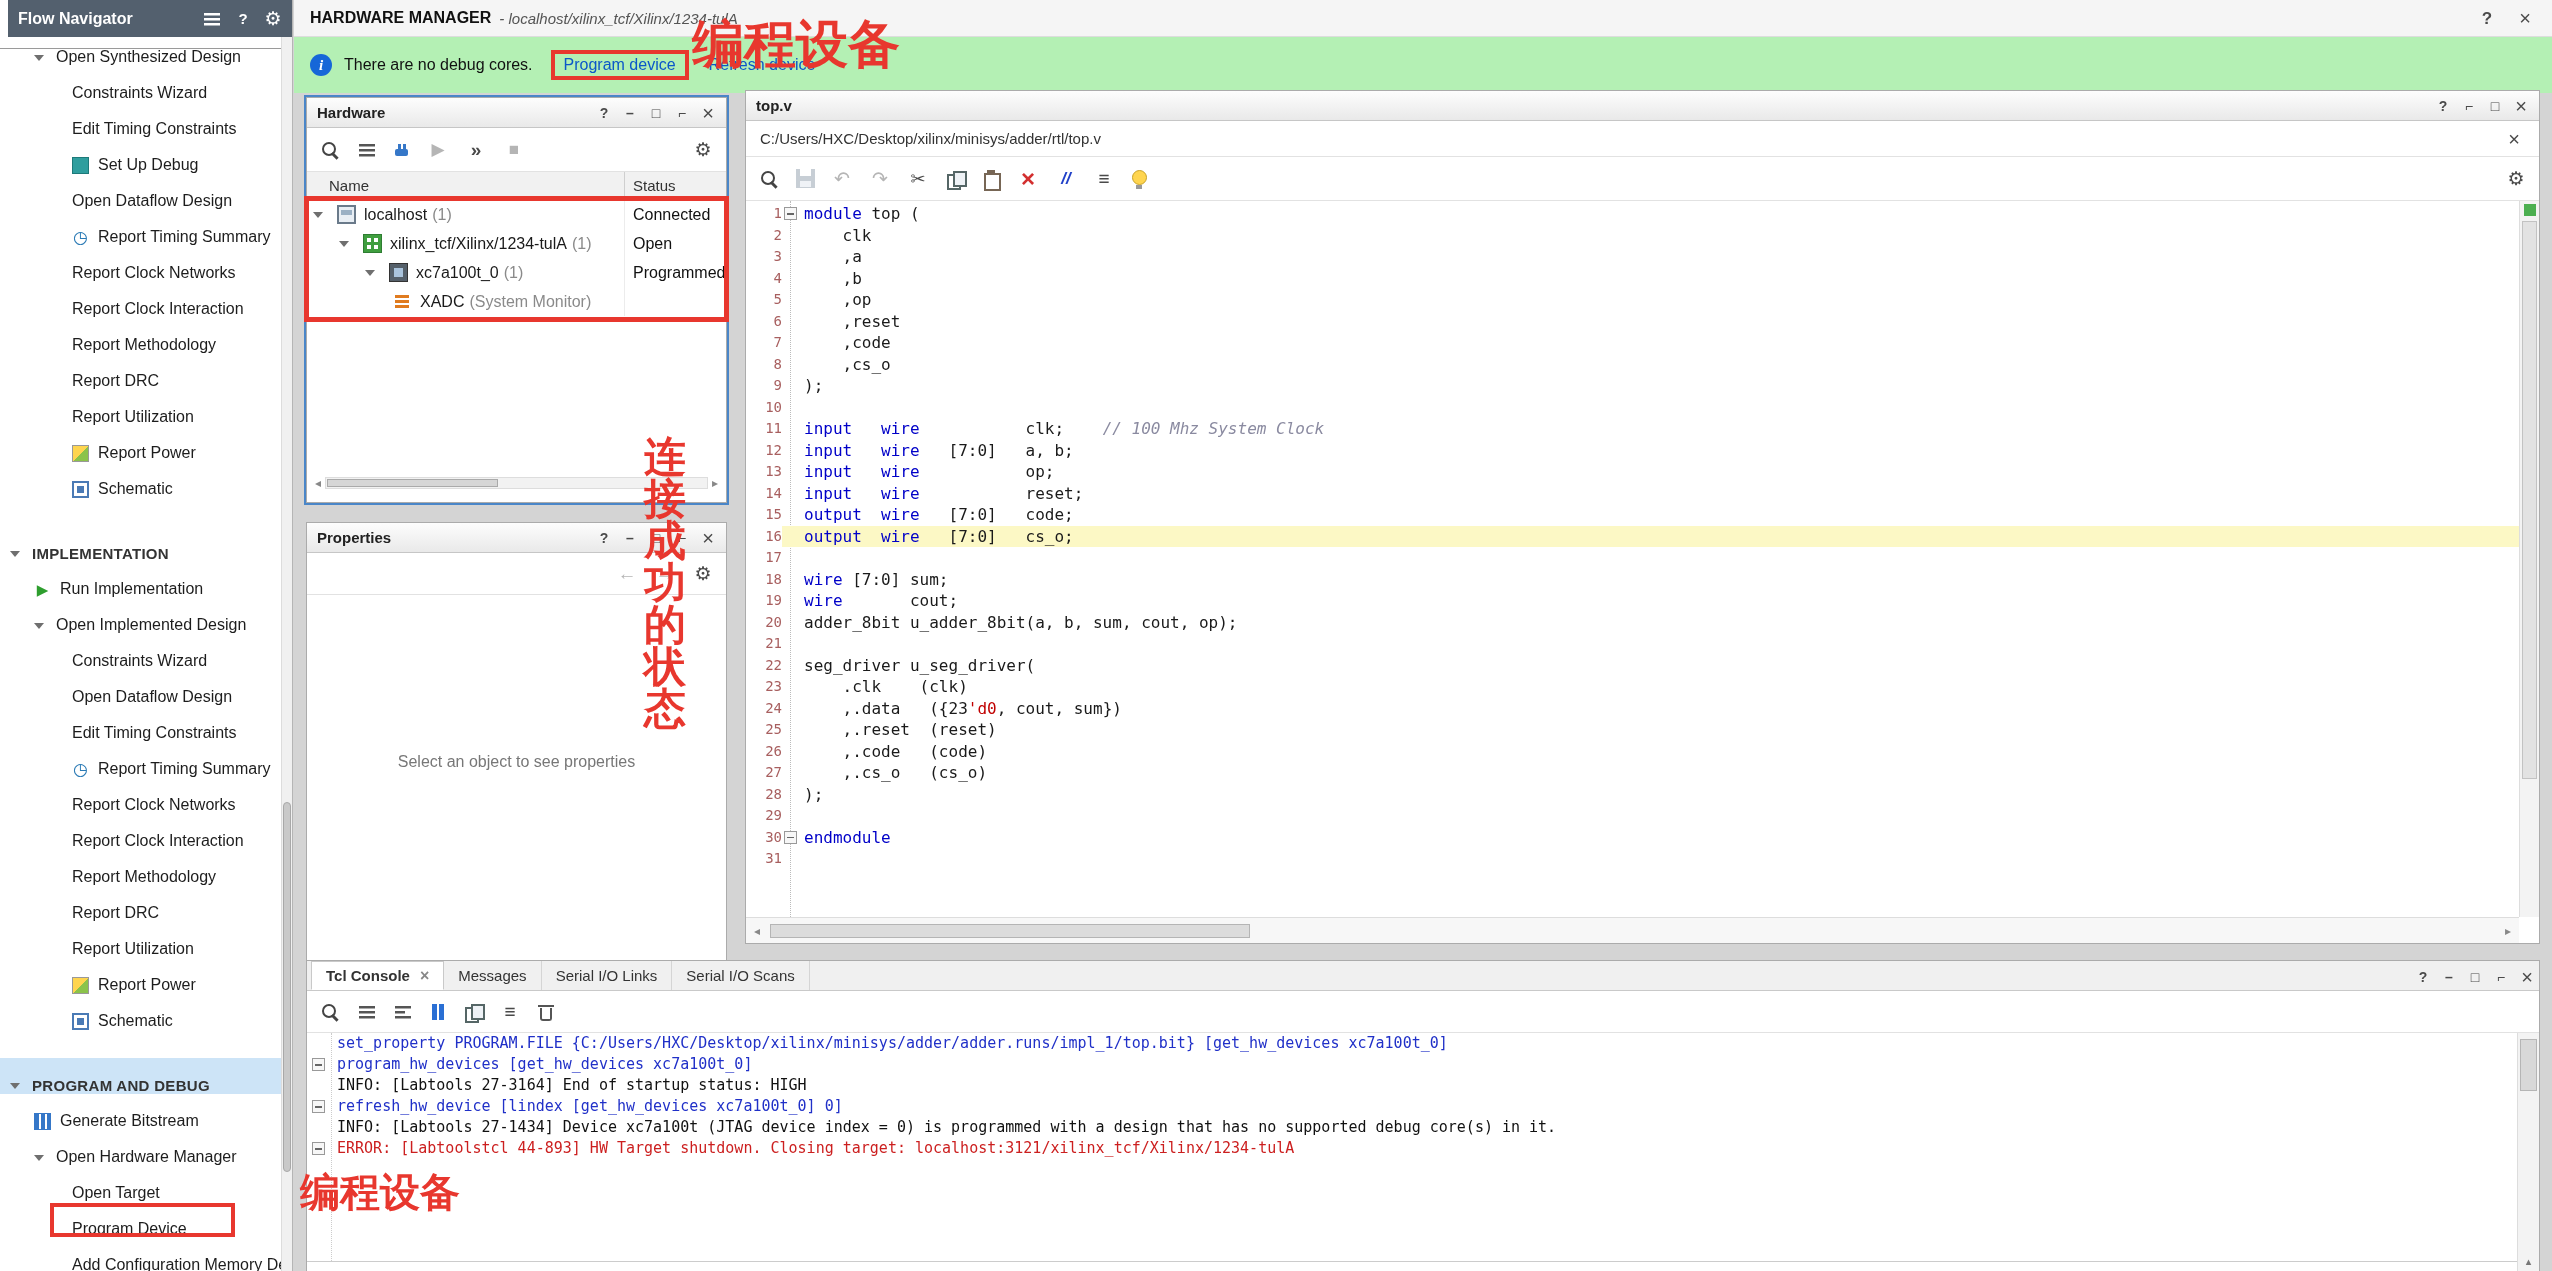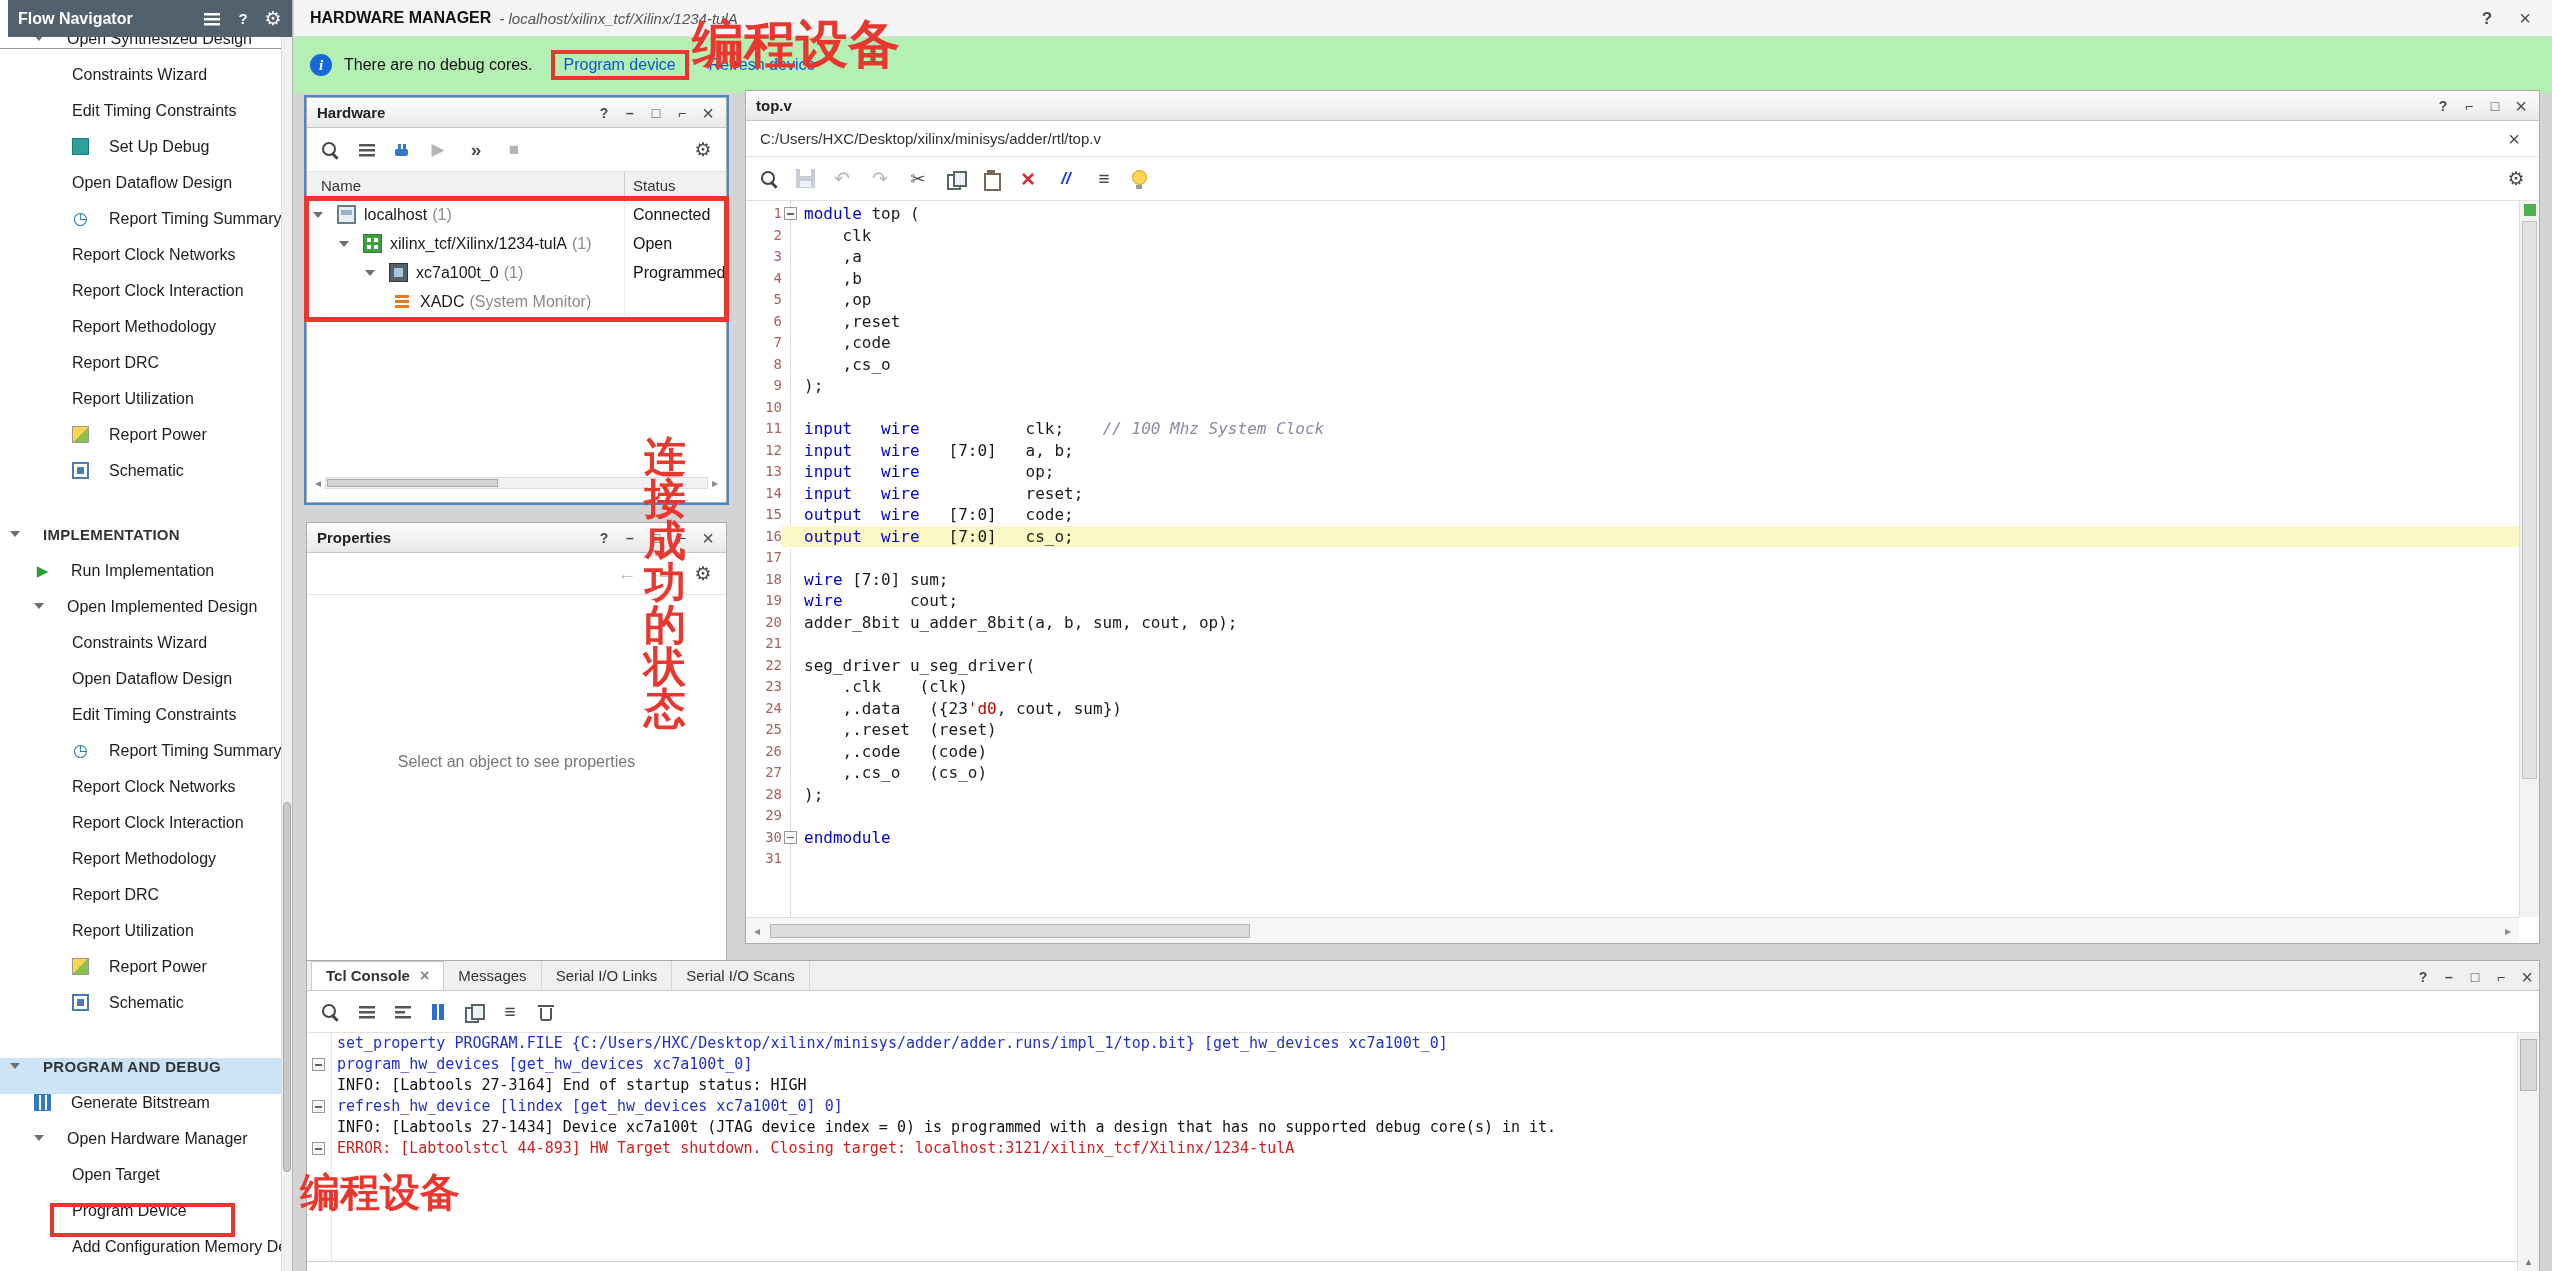--- a/index.html
+++ b/index.html
@@ -88,21 +88,21 @@
   .icon-info::before{content:"i";}
 
   
   #sidebar{position:absolute; left:0; top:0; width:293px; height:1271px; background:#fff; border-right:1px solid #b5b5b5; overflow:hidden;}
   .sb-header{position:absolute; left:8px; top:0; right:0; height:37px; background:#53606e; color:#fff;
       display:flex; align-items:center; padding:0 10px; z-index:5;}
   .sb-title{font-weight:bold; font-size:16px;}
   .sb-tools{margin-left:auto; display:flex; gap:12px; align-items:center;}
   .sb-tools .gi{color:#fff; width:18px; height:18px; font-size:15px;}
   #sb-tree{position:absolute; left:0; top:30px; right:11px; bottom:0;}
-  .tree-row{height:36px; display:flex; align-items:flex-start; white-space:nowrap; overflow:hidden; position:relative; font-size:16px; color:#1d1d1d;gap:11px;}
+  .tree-row{height:36px; display:flex; align-items:flex-end; white-space:nowrap; overflow:hidden; position:relative; font-size:16px; color:#1d1d1d;}
   .tree-row.lvl0{padding-left:10px;}
   .tree-row.lvl1{padding-left:34px;}
   .tree-row.lvl2{padding-left:72px;}
   .tree-row.section{font-weight:bold; font-size:15px; color:#333; letter-spacing:.3px;}
   .tree-row.selected{background:#cde4f7;}
   .tree-row.cut::before{content:""; position:absolute; left:0; right:0; top:18px; border-top:1px solid #9a9a9a; z-index:2;}
   .tree-spacer{height:28px;}
   .chev{width:16px; height:16px; display:inline-flex; align-items:center; margin-right:6px; flex:none;}
   .chev::before{content:""; width:0; height:0; border-left:5px solid transparent; border-right:5px solid transparent; border-top:6px solid #6f6f6f;}
   .tico{width:17px; height:17px; margin-right:9px; flex:none; display:inline-flex; align-items:center; justify-content:center; position:relative;}
@@ -138,21 +138,21 @@
       display:flex; align-items:center; padding:0 10px;}
   .panel-title .pt-label{font-weight:bold; font-size:15px; color:#222;}
   .pt-ctl{margin-left:auto; display:flex; gap:10px; align-items:center; color:#666;}
   .pt-ctl .gi{width:16px; height:16px; font-size:14px;}
   .toolbar{display:flex; align-items:center; gap:16px; padding:0 12px; border-bottom:1px solid #e2e2e2;}
 
   
   #hw-panel{left:306px; top:97px; width:421px; height:406px; outline:2px solid #4a86c8;}
   #hw-toolbar{height:44px;}
   #hw-colhead{height:28px; background:#f1f1f1; border-bottom:1px solid #cfcfcf; display:flex; font-size:15px; color:#333;}
-  #hw-colhead .col-name{width:318px; padding-left:14px; border-right:1px solid #cfcfcf; display:flex; align-items:center;}
+  #hw-colhead .col-name{width:318px; padding-left:22px; border-right:1px solid #cfcfcf; display:flex; align-items:center;}
   #hw-colhead .col-status{padding-left:8px; display:flex; align-items:center;}
   #hw-rows .hw-row{height:29px; display:flex; align-items:center; font-size:16px;}
   .hw-name{width:318px; height:100%; display:flex; align-items:center; overflow:hidden; border-right:1px solid #ececec; white-space:nowrap;}
   .hw-suffix{color:#8a8a8a; margin-left:5px;}
   .hw-status{padding-left:8px; color:#111;}
   .hico{width:19px; height:19px; margin:0 8px 0 2px; flex:none; position:relative;}
   .hico.host{background:#e8eef4; border:2px solid #6a7a8a;}
   .hico.host::after{content:""; position:absolute; left:2px; top:3px; right:2px; height:5px; background:#9ab0c4;}
   .hico.target{background:#3f9e3f; border:1px solid #2e7d32;}
   .hico.target::after{content:""; position:absolute; left:3px; top:3px; width:4px; height:4px; background:#fff;

